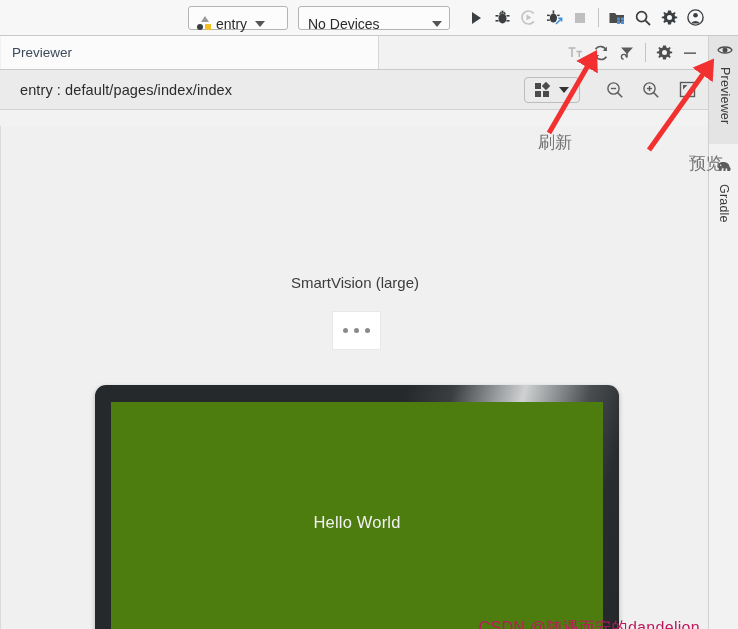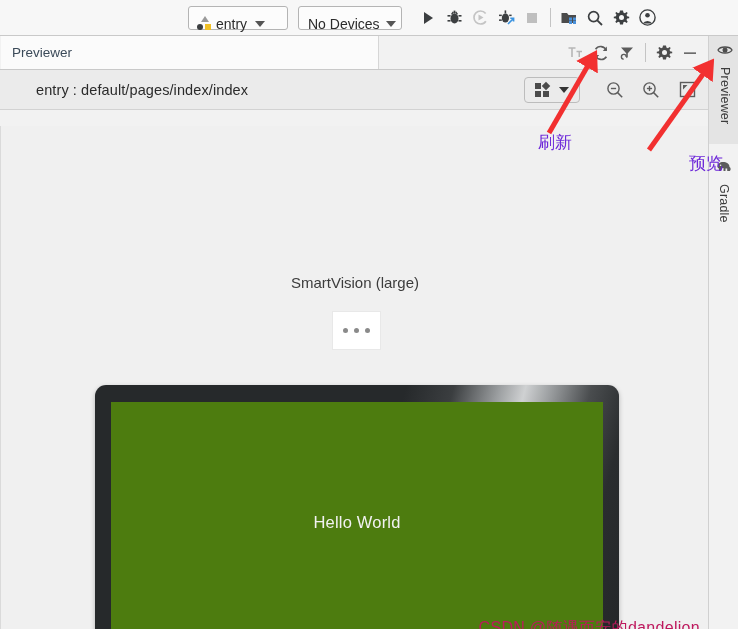--- a/index.html
+++ b/index.html
@@ -134,21 +134,21 @@
     width: 708px; height: 40px;
     background: #ebebeb;
     border-bottom: 1px solid #d2d2d2;
     box-sizing: border-box;
     display: flex;
     align-items: center;
   }
   .crumb-text {
     font-size: 14.5px;
     color: #2b2b2b;
-    padding-left: 36px;
+    padding-left: 20px;
     letter-spacing: 0.1px;
   }
   .crumbrow-actions {
     position: absolute;
     right: 8px; top: 0;
     height: 39px;
     display: flex;
     align-items: center;
     gap: 10px;
   }
@@ -304,21 +304,21 @@
     font-size: 12.5px;
     color: #3c3c3c;
     margin-top: 5px;
     letter-spacing: 0.2px;
   }
 
   
   .anno-text {
     position: absolute;
     font-size: 17px;
-    color: #6d28d9;
+    color: #737373;
     font-family: "DejaVu Sans", sans-serif;
     white-space: nowrap;
   }
   .anno-svg {
     position: absolute;
     left: 0; top: 0;
     width: 738px; height: 629px;
     pointer-events: none;
   }
 </style>
@@ -335,21 +335,21 @@
         <i class="tri"></i>
           <i class="cir"></i>
           <i class="sq"></i>
       </span>
       <span class="combo-label">entry</span>
       <span class="caret"></span>
     </div>
 
     <div class="tb-spacer" style="width:10px"></div>
 
-    <div class="combo" style="width:104px">
+    <div class="combo" style="width:152px">
       <span class="combo-label" style="padding-left:2px">No Devices</span>
       <span class="caret" style="margin-left:auto"></span>
     </div>
 
     <div class="tb-spacer" style="width:13px"></div>
 
     <div class="ticon">
       <svg width="16" height="16" viewBox="0 0 16 16">
           <path d="M4 2 L13 8 L4 14 Z" fill="#3c3f41"></path>
         </svg>

